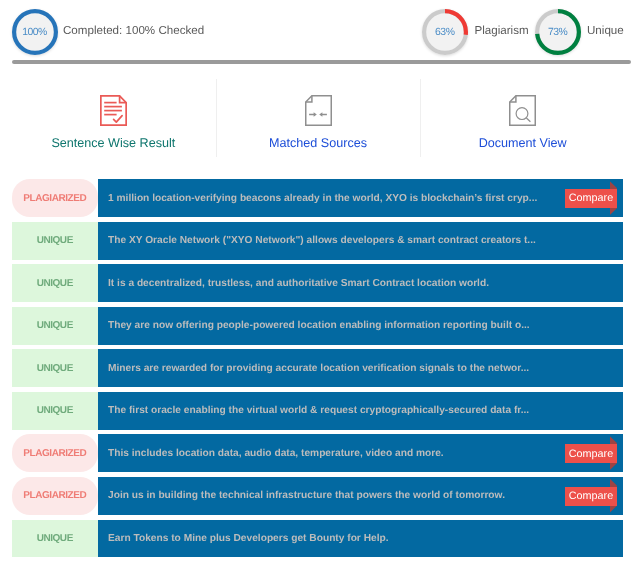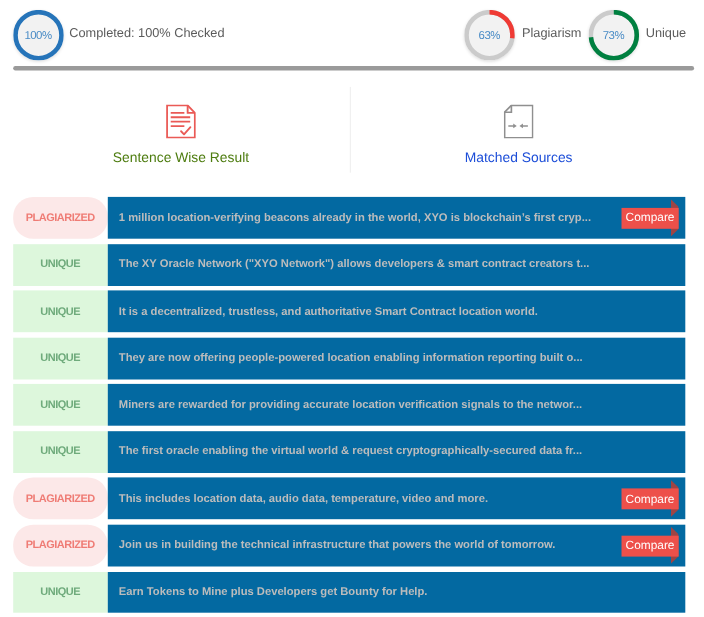--- a/index.html
+++ b/index.html
@@ -21,21 +21,21 @@
   .l3{left:587px;}
 
   .sep{position:absolute;left:12px;top:59.8px;width:619px;height:4px;background:#9a9a9a;border-radius:2px;}
 
   
   .tabs{position:absolute;top:80px;left:11px;width:614px;height:80px;display:flex;}
   .tab{flex:1;position:relative;cursor:pointer;}
   .tab + .tab::before{content:"";position:absolute;left:0;top:-1.4px;bottom:2.7px;width:1px;background:#efefef;}
   .tabicon{position:absolute;left:0;right:0;top:15px;display:flex;align-items:flex-start;justify-content:center;}
   .tablabel{position:absolute;left:0;right:0;top:55.5px;text-align:center;font-size:12.6px;line-height:14px;}
-  .tab.active .tablabel{color:#4d7c0f;}
+  .tab.active .tablabel{color:#0f766e;}
   .tab .tablabel{color:#1d4ed8;}
 
   
   .rows{position:absolute;top:179.4px;left:12px;width:611px;}
   .row{position:relative;height:37.8px;margin-bottom:4.73px;}
   .badge{position:absolute;left:0;top:0;width:86px;height:37.8px;display:flex;align-items:center;
          justify-content:center;font-size:10px;font-weight:bold;letter-spacing:-0.45px;text-indent:-0.45px;}
   .badge.plag{background:#fce8e8;color:#ef7c75;border-radius:18px;}
   .badge.uniq{background:#ddf7dc;color:#6fab7c;}
   .rtext{position:absolute;left:86px;right:0;top:0;height:37.8px;background:#0369a1;display:flex;
@@ -103,20 +103,31 @@
         <path d="M6.9 0.75 H26.25 V30.25 H0.75 V7 Z"></path>
         <path d="M6.9 0.75 V7 H0.75"></path>
         <path d="M4.1 19.5 H9.5" stroke-width="1.5"></path>
         <path d="M8.6 17.3 L11.8 19.5 L8.6 21.7 Z" fill="#8f8f8f" stroke="none"></path>
         <path d="M21.9 19.5 H16.5" stroke-width="1.5"></path>
         <path d="M17.4 17.3 L14.2 19.5 L17.4 21.7 Z" fill="#8f8f8f" stroke="none"></path>
       </svg>
     </div>
     <div class="tablabel">Matched Sources</div>
   </div>
+  <div class="tab">
+    <div class="tabicon">
+      <svg width="27" height="31" viewBox="0 0 27 31" fill="none" stroke="#8f8f8f" stroke-width="1.5" stroke-linecap="butt" stroke-linejoin="miter">
+        <path d="M6.9 0.75 H26.25 V30.25 H0.75 V7 Z"></path>
+        <path d="M6.9 0.75 V7 H0.75"></path>
+        <circle cx="13" cy="18.6" r="5.9" stroke-width="1.2"></circle>
+        <path d="M17.4 23 L21.4 26.8" stroke-width="1.2" stroke-linecap="butt"></path>
+      </svg>
+    </div>
+    <div class="tablabel">Document View</div>
+  </div>
 </div>
 
 <div class="rows" id="rows">
     <div class="row">
       <div class="badge plag">PLAGIARIZED</div>
       <div class="rtext">1 million location-verifying beacons already in the world, XYO is blockchain’s first cryp...</div>
       <div class="cmp">
         <div class="cmparrow"></div>
         <div class="cmpbtn">Compare</div>
       </div>

